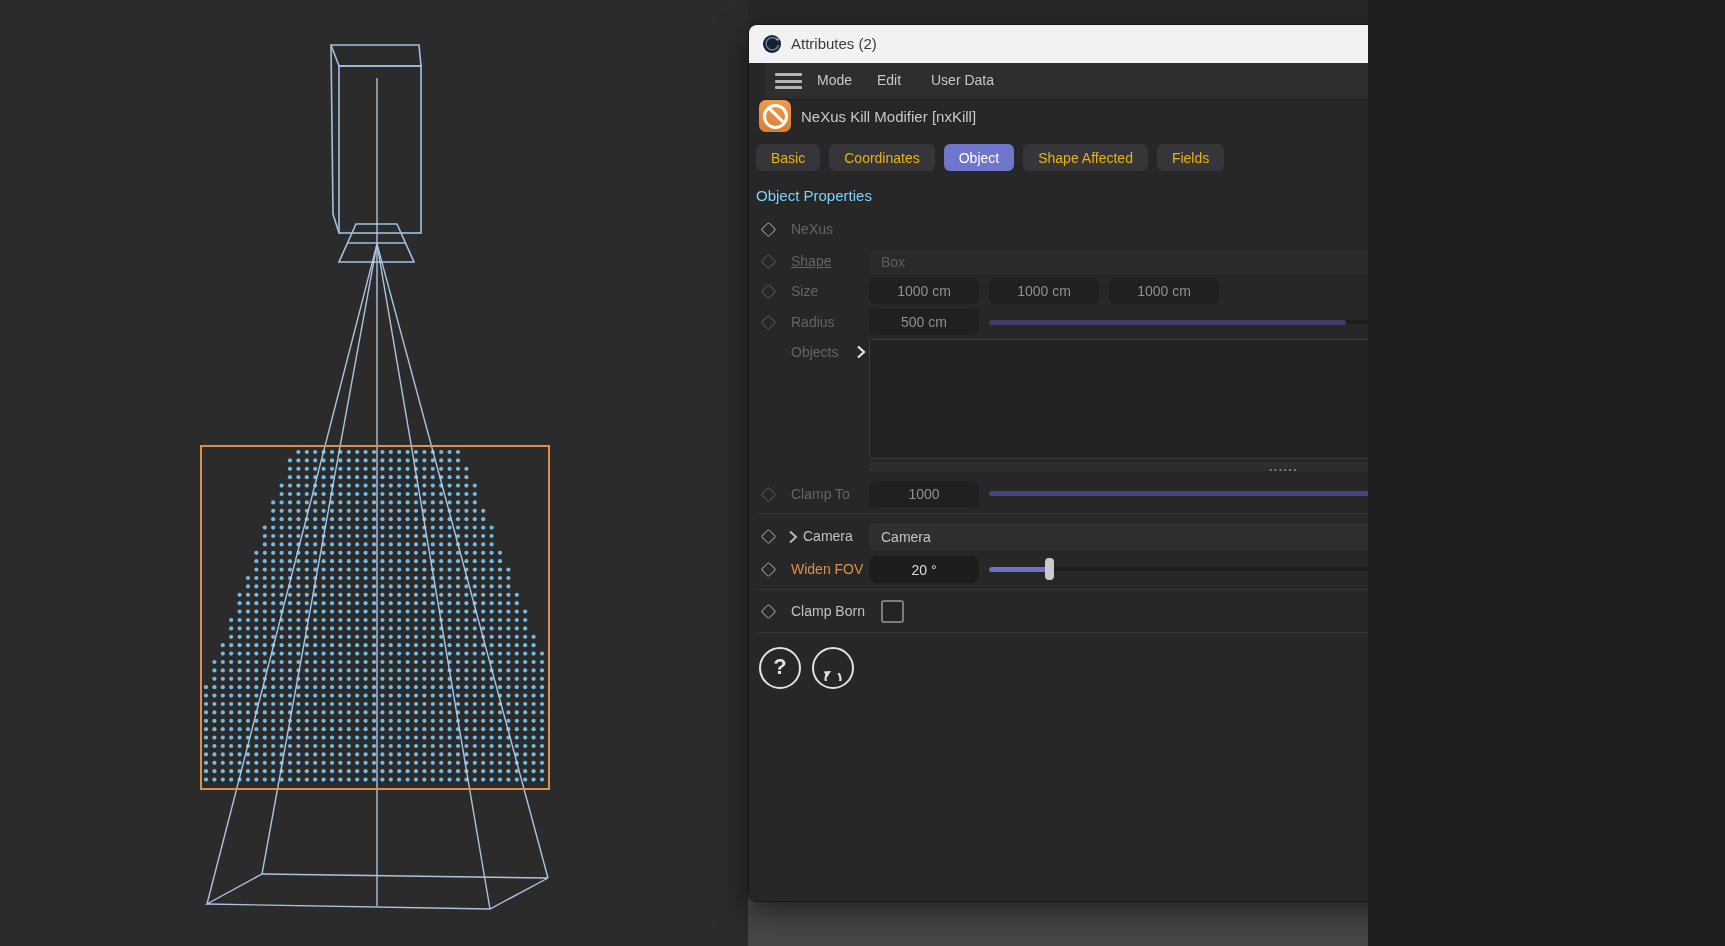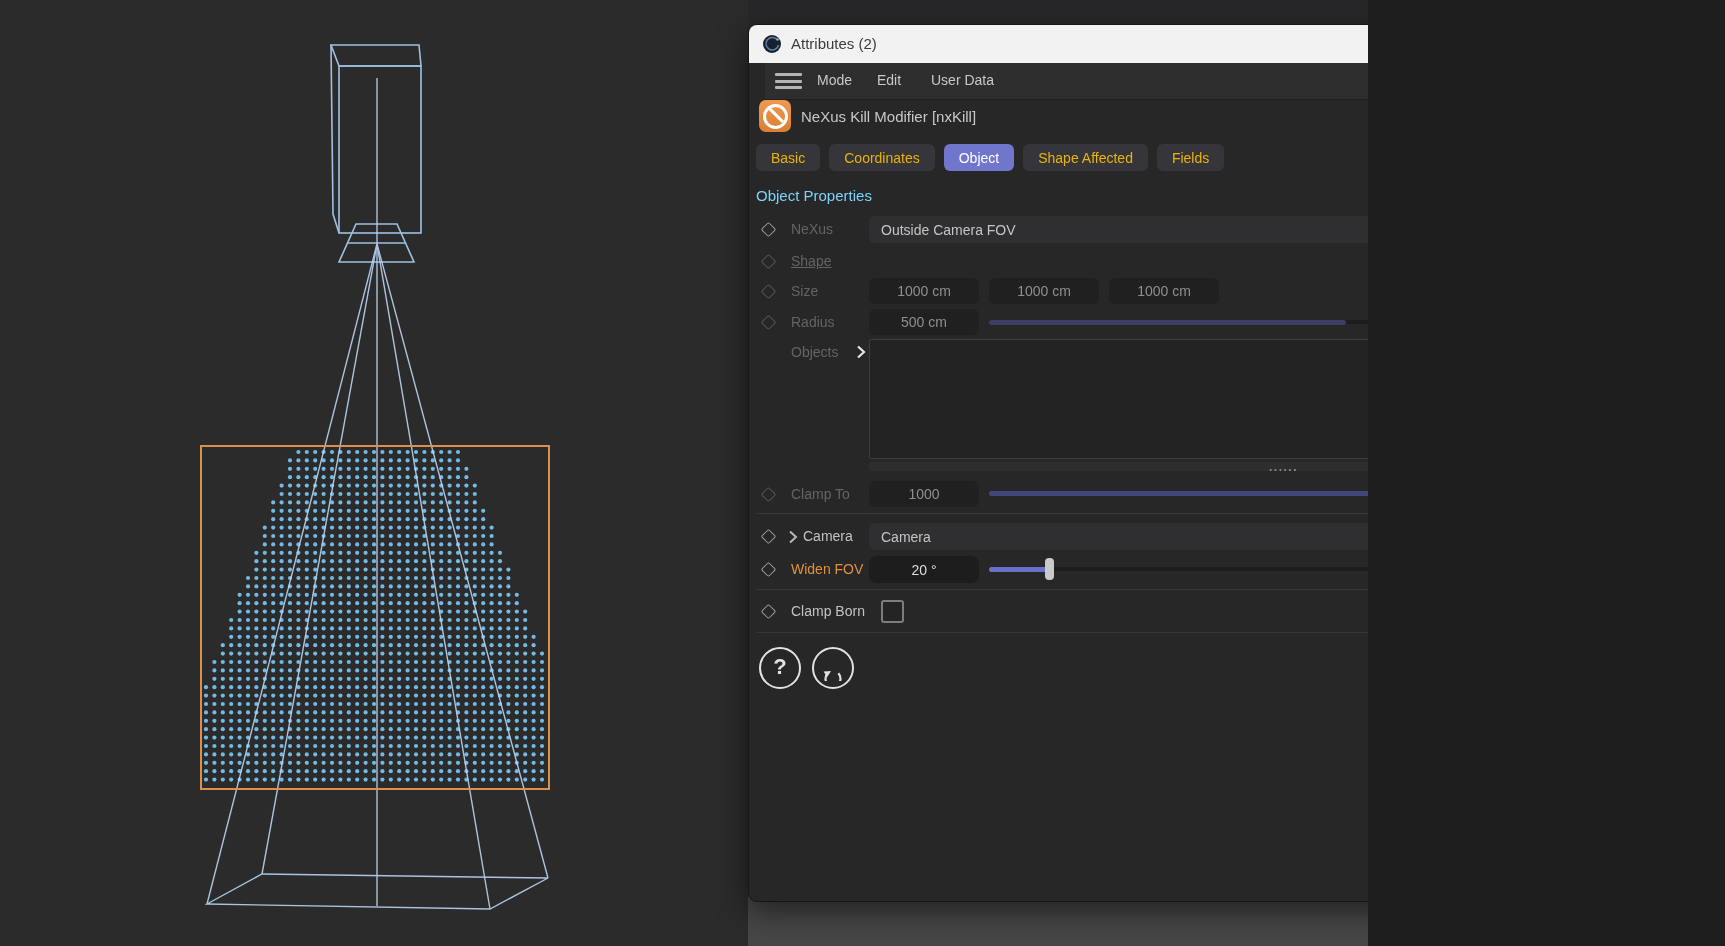--- a/index.html
+++ b/index.html
@@ -1527,27 +1527,27 @@
       <div class="tab">Coordinates</div>
       <div class="tab active">Object</div>
       <div class="tab">Shape Affected</div>
       <div class="tab">Fields</div>
     </div>
 
     <div class="section-title">Object Properties</div>
 
     <div class="dia" style="top:199px;"></div>
     <span class="plabel dim" style="top:196px;">NeXus</span>
-    <div class="dd-field" style="top:191px;">
-      <span>Outside Camera FOV</span>
-      <div class="dd-caret caret"></div>
-    </div>
 
     <div class="dia dim" style="top:231px;"></div>
     <span class="plabel dim" style="top:228px;text-decoration:underline;">Shape</span>
+    <div class="dd-field dim" style="top:224px;height:25px;">
+      <span>Box</span>
+      <div class="dd-caret caret" style="border-top-color:#565656;top:9px;"></div>
+    </div>
 
     <div class="dia dim" style="top:261px;"></div>
     <span class="plabel dim" style="top:258px;">Size</span>
     <div class="numf" style="left:120px;top:253px;">1000 cm</div>
     <div class="numf" style="left:240px;top:253px;">1000 cm</div>
     <div class="numf" style="left:360px;top:253px;">1000 cm</div>
 
     <div class="dia dim" style="top:292px;"></div>
     <span class="plabel dim" style="top:289px;">Radius</span>
     <div class="numf" style="left:120px;top:284px;">500 cm</div>

